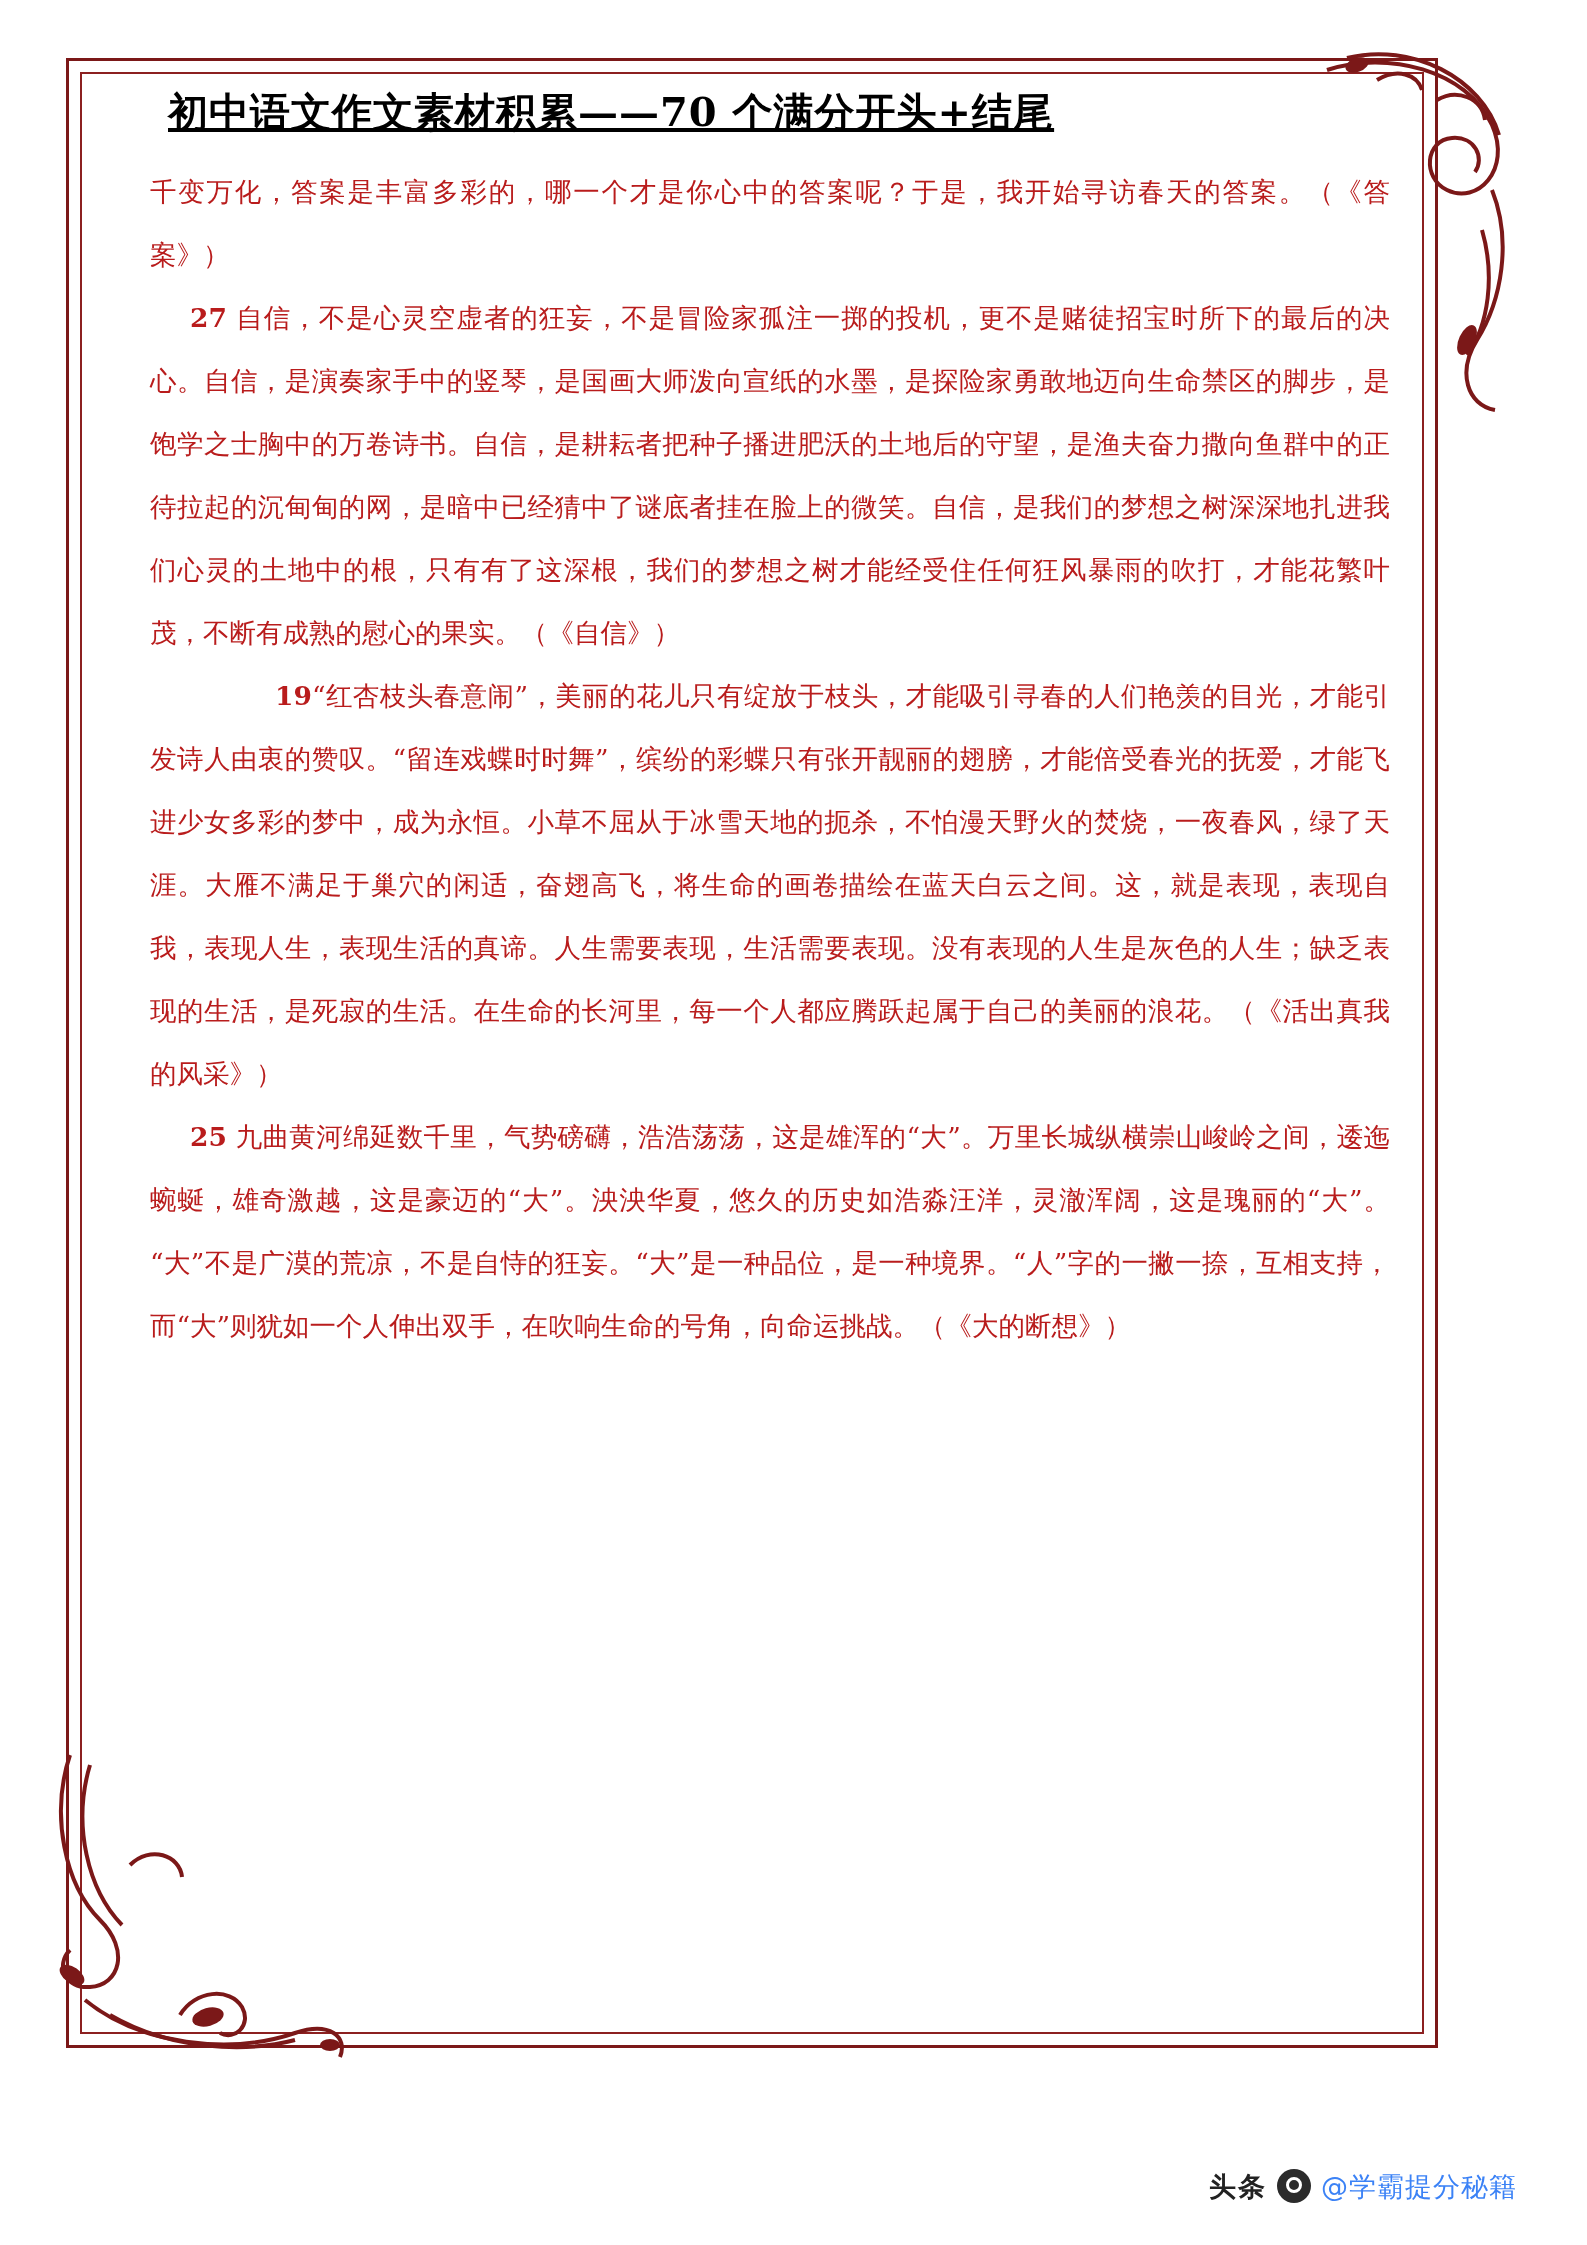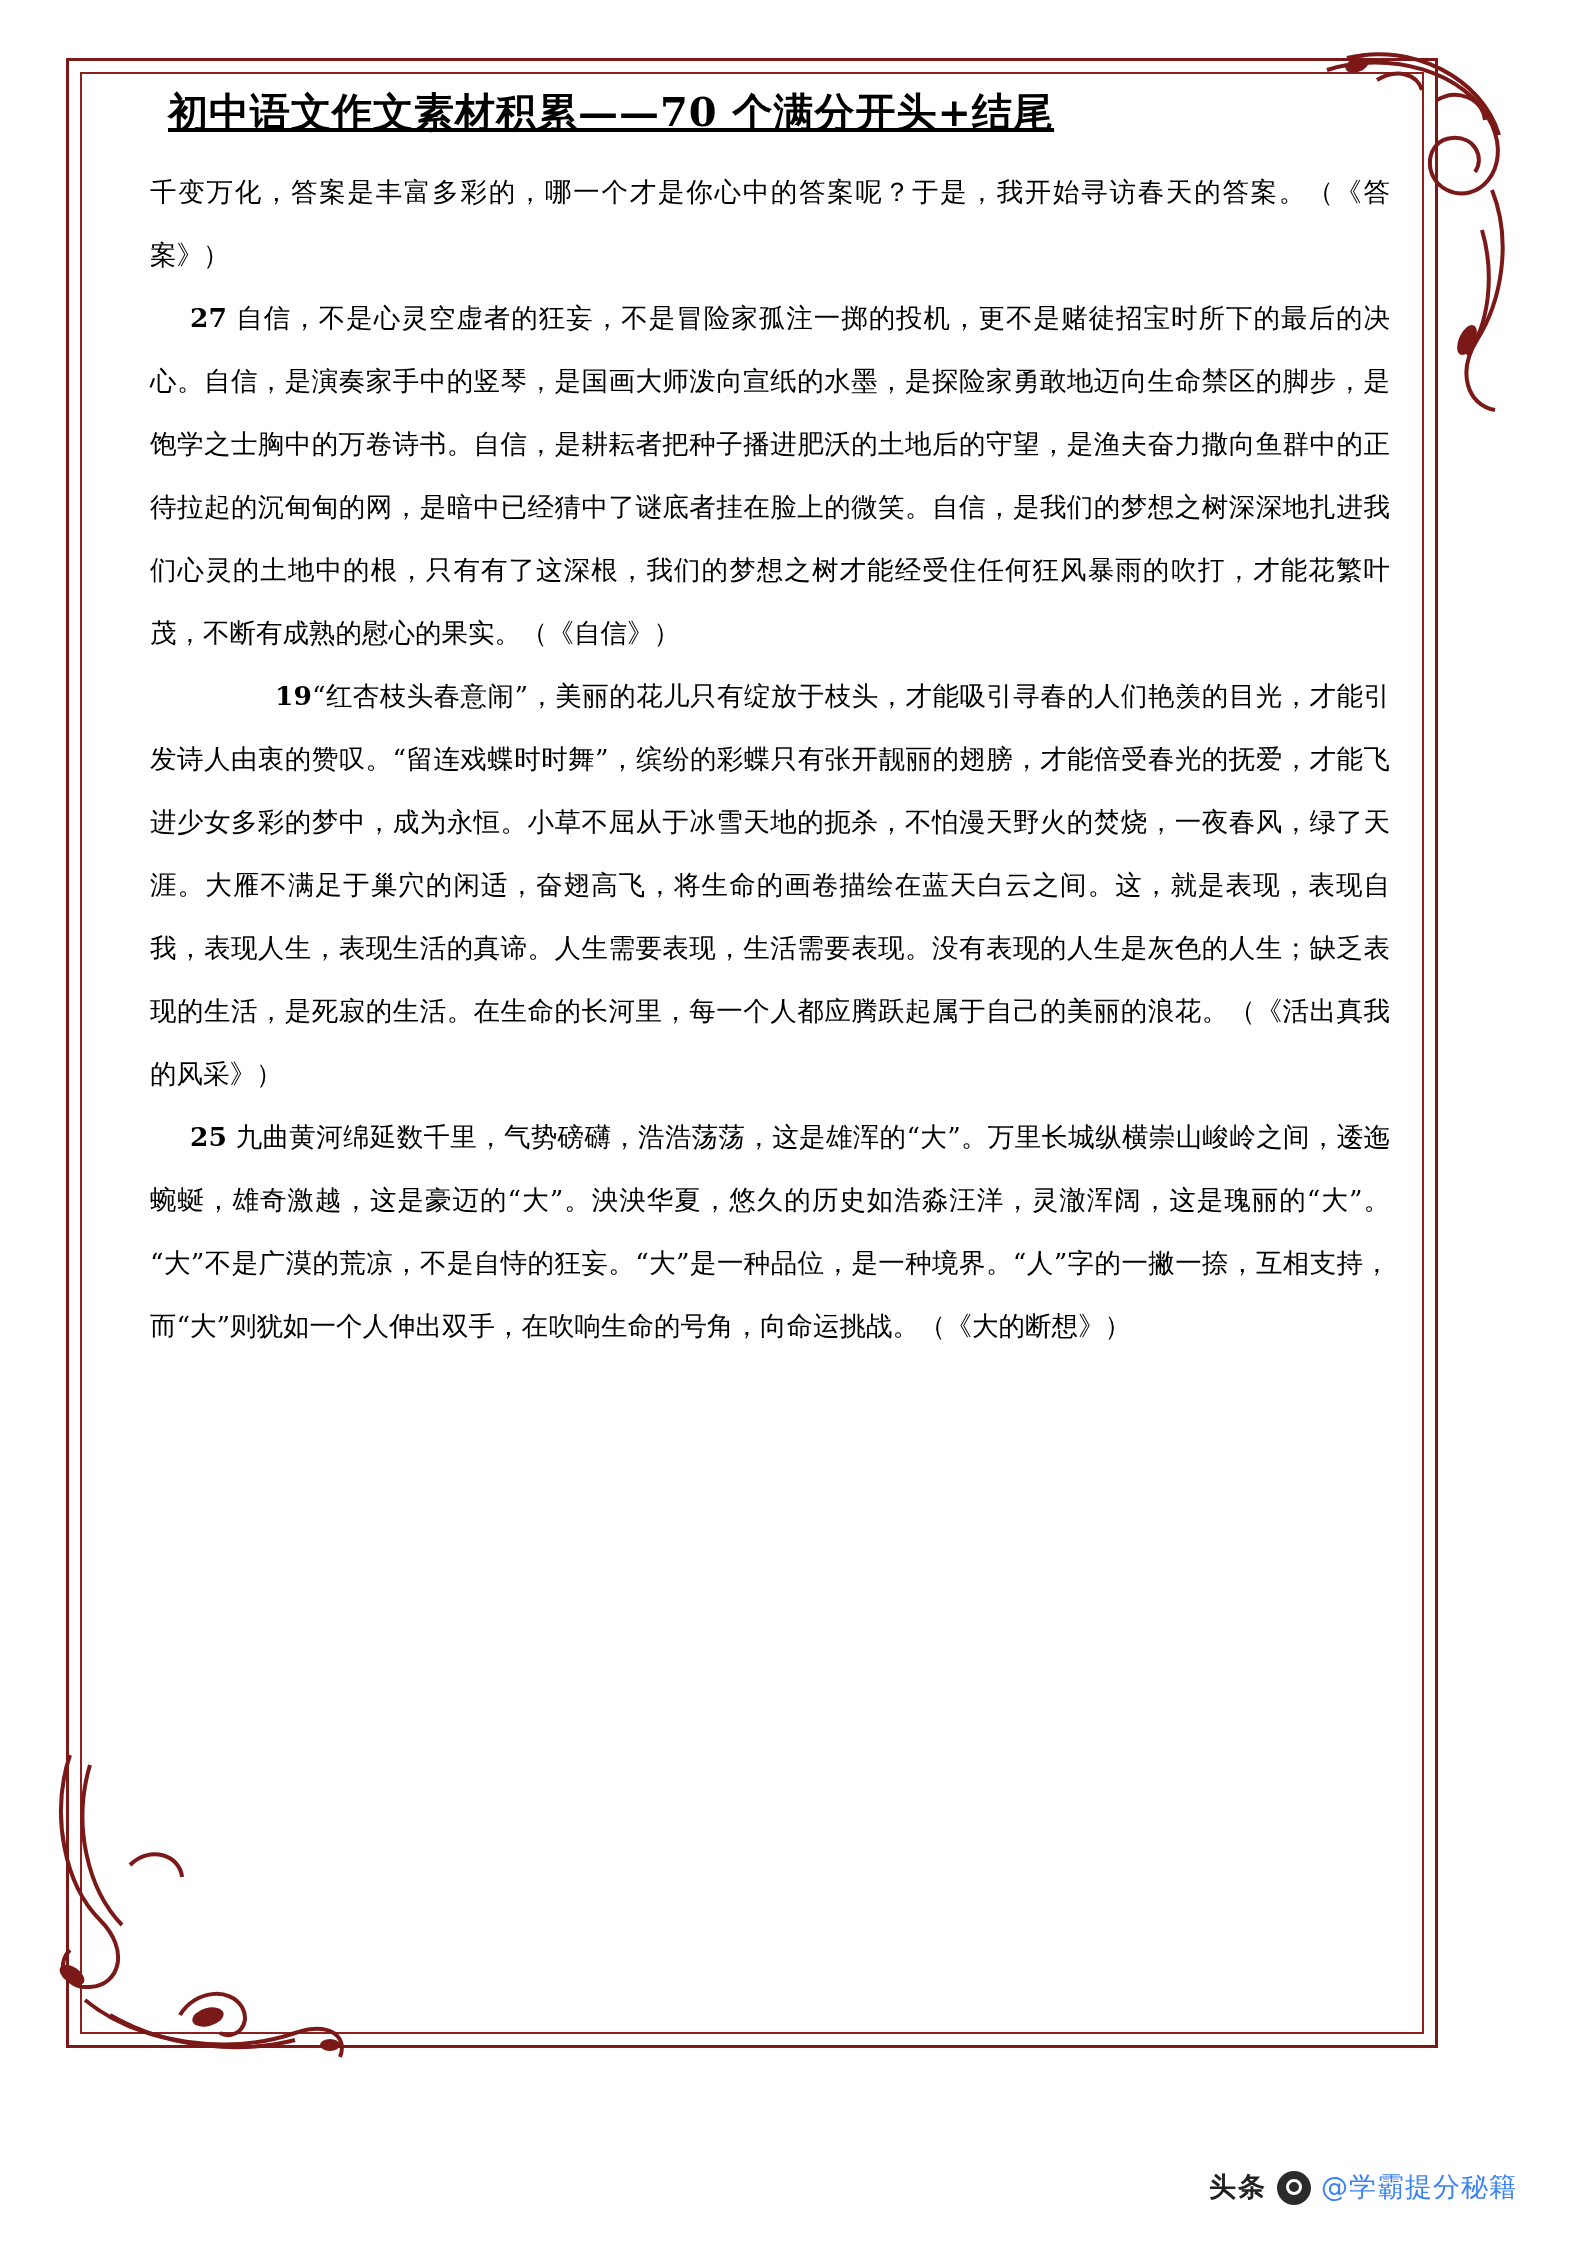--- a/index.html
+++ b/index.html
@@ -69,39 +69,39 @@
   .content {
     position: absolute;
     left: 150px;
     top: 160px;
     width: 1240px;
   }
   p.para {
     margin: 0 0 0 0;
     font-size: 26.5px;
     line-height: 63px;
-    color: #000000;
+    color: #b91c1c;
     text-align: justify;
     text-justify: inter-ideograph;
     font-family: "DejaVu Serif", "Liberation Serif", serif;
   }
   p.para .num {
     font-weight: bold;
   }
   p.indent-1 { text-indent: 0; }
   p.indent-2 { text-indent: 40px; }
   p.indent-3 { text-indent: 125px; }
 
   
   .footer {
     position: absolute;
     right: 70px;
     bottom: 40px;
     display: flex;
-    align-items: flex-end;
+    align-items: flex-start;
     gap: 10px;
     margin-left: 28px;
   }
   .footer-logo {
     font-size: 27px;
     color: #222222;
     font-family: "DejaVu Sans", "Liberation Sans", sans-serif;
     font-weight: bold;
     letter-spacing: 2px;
   }

